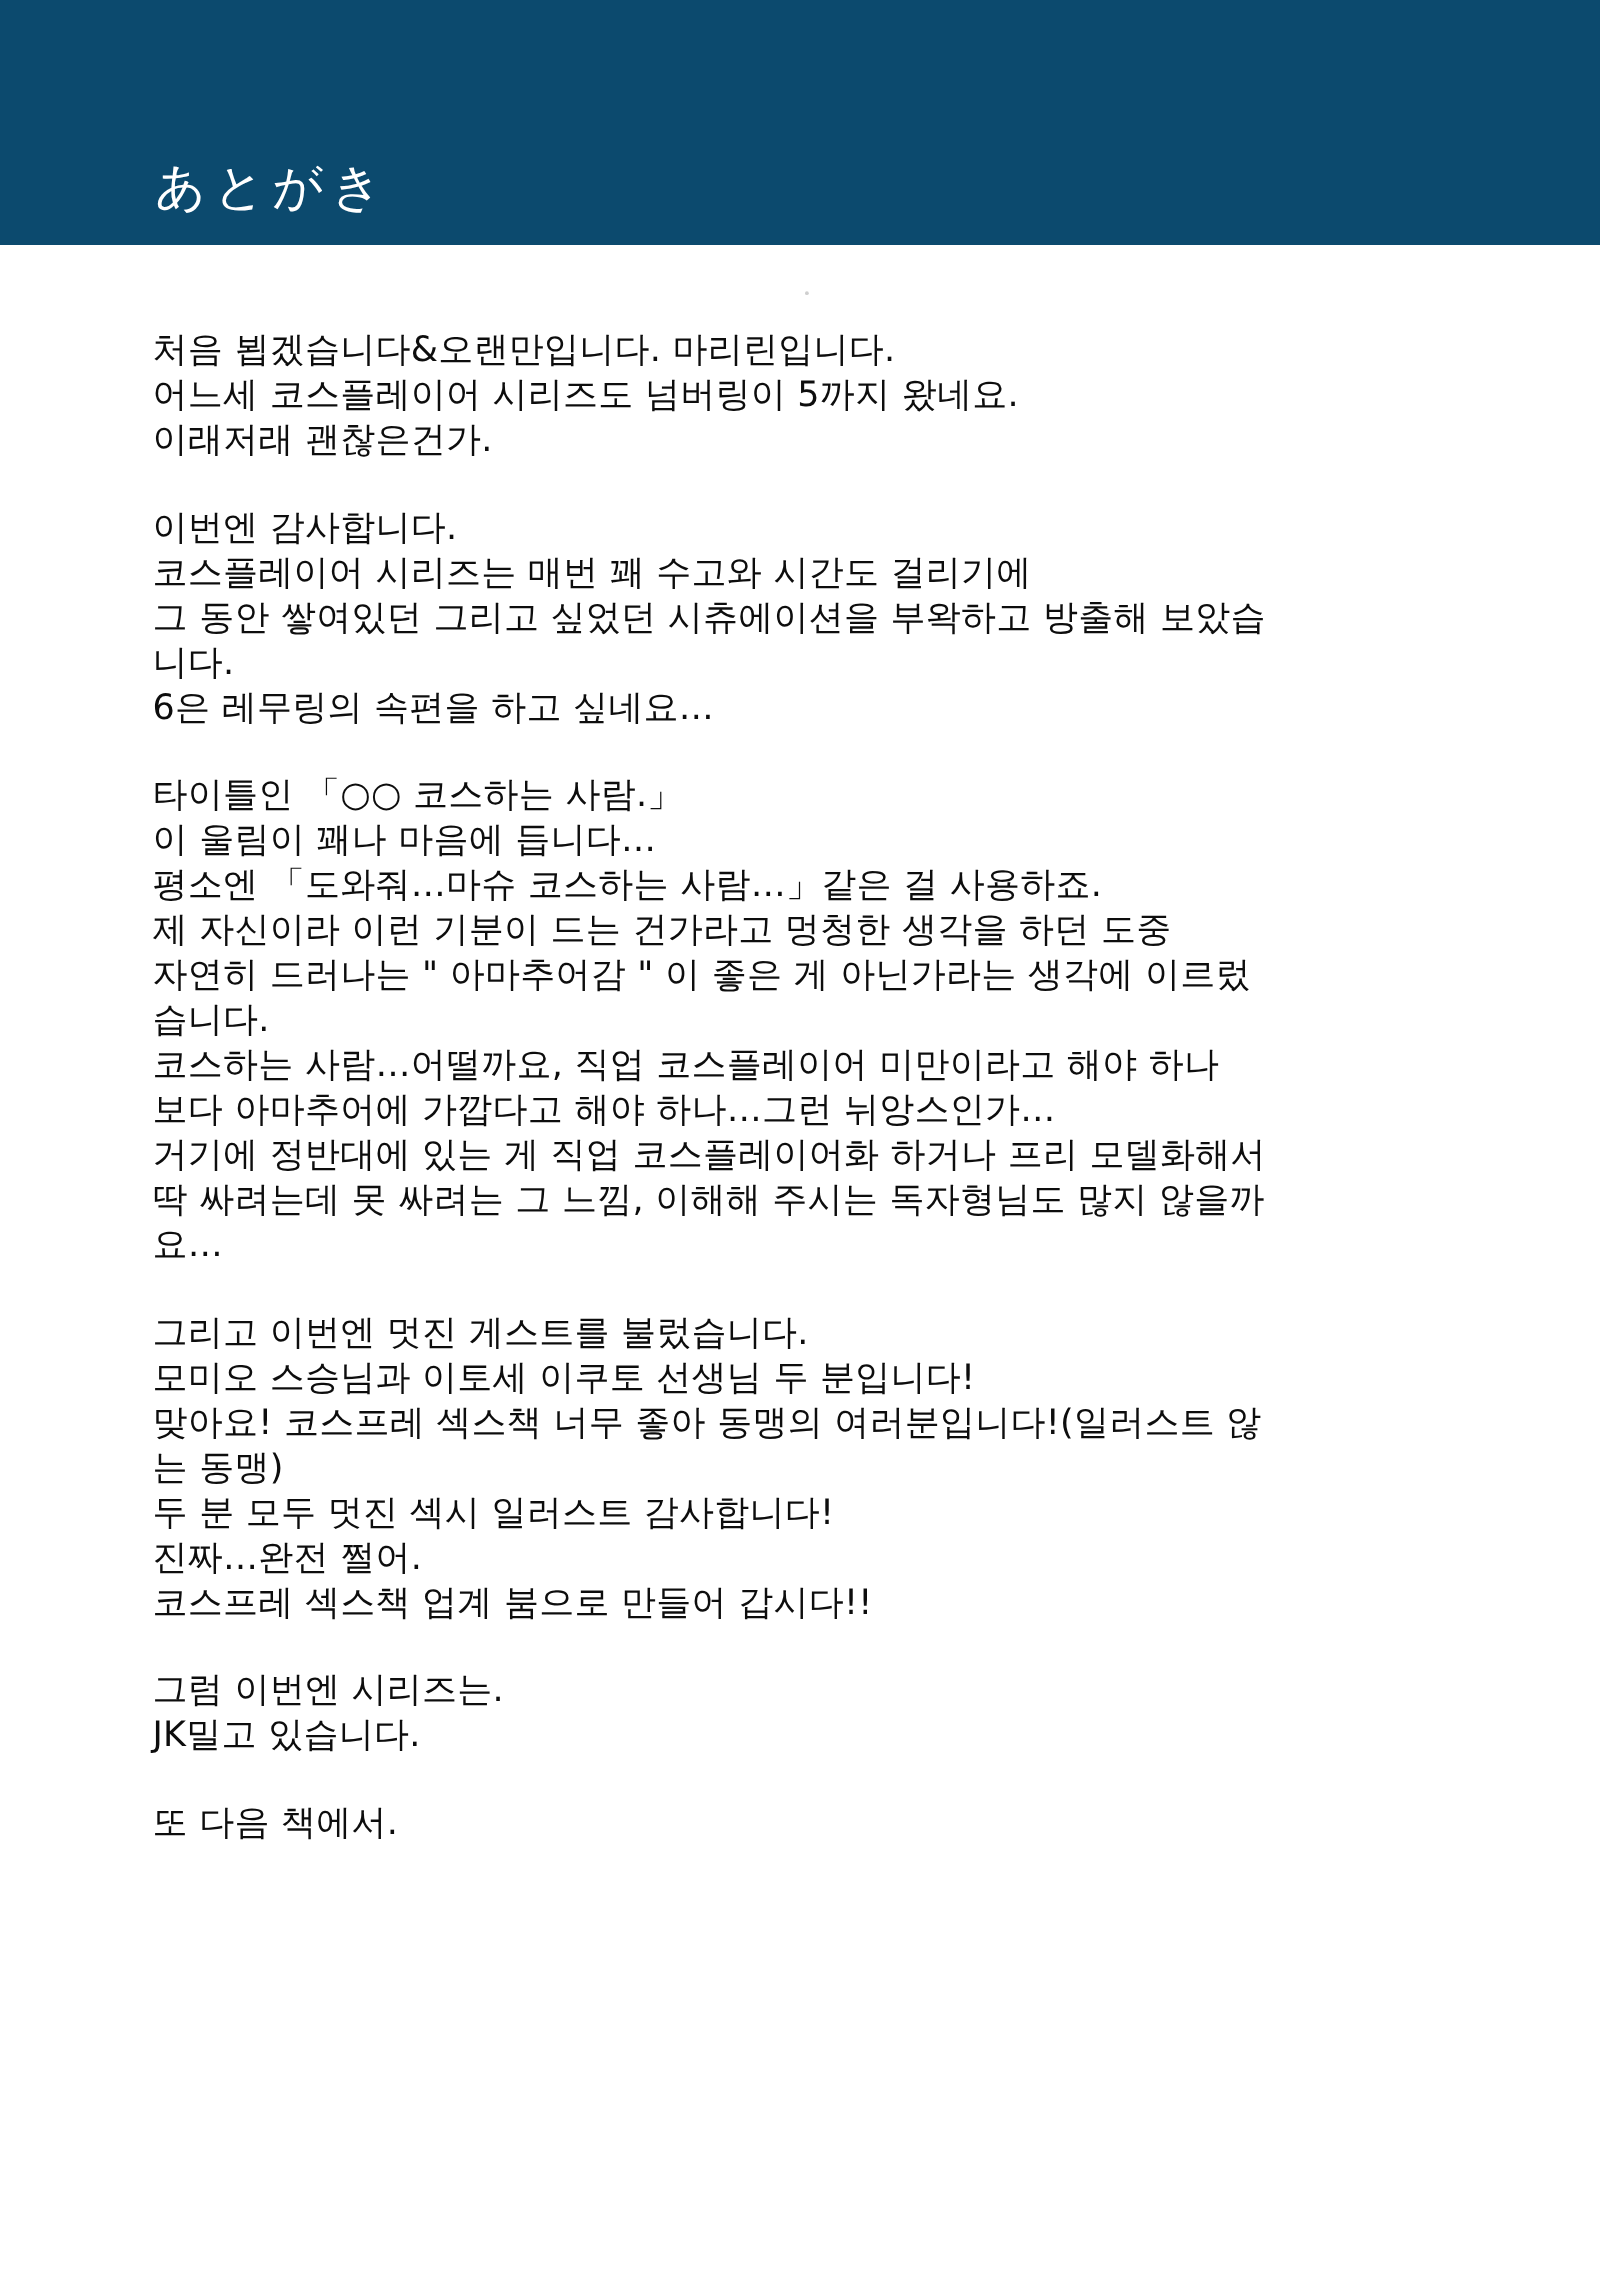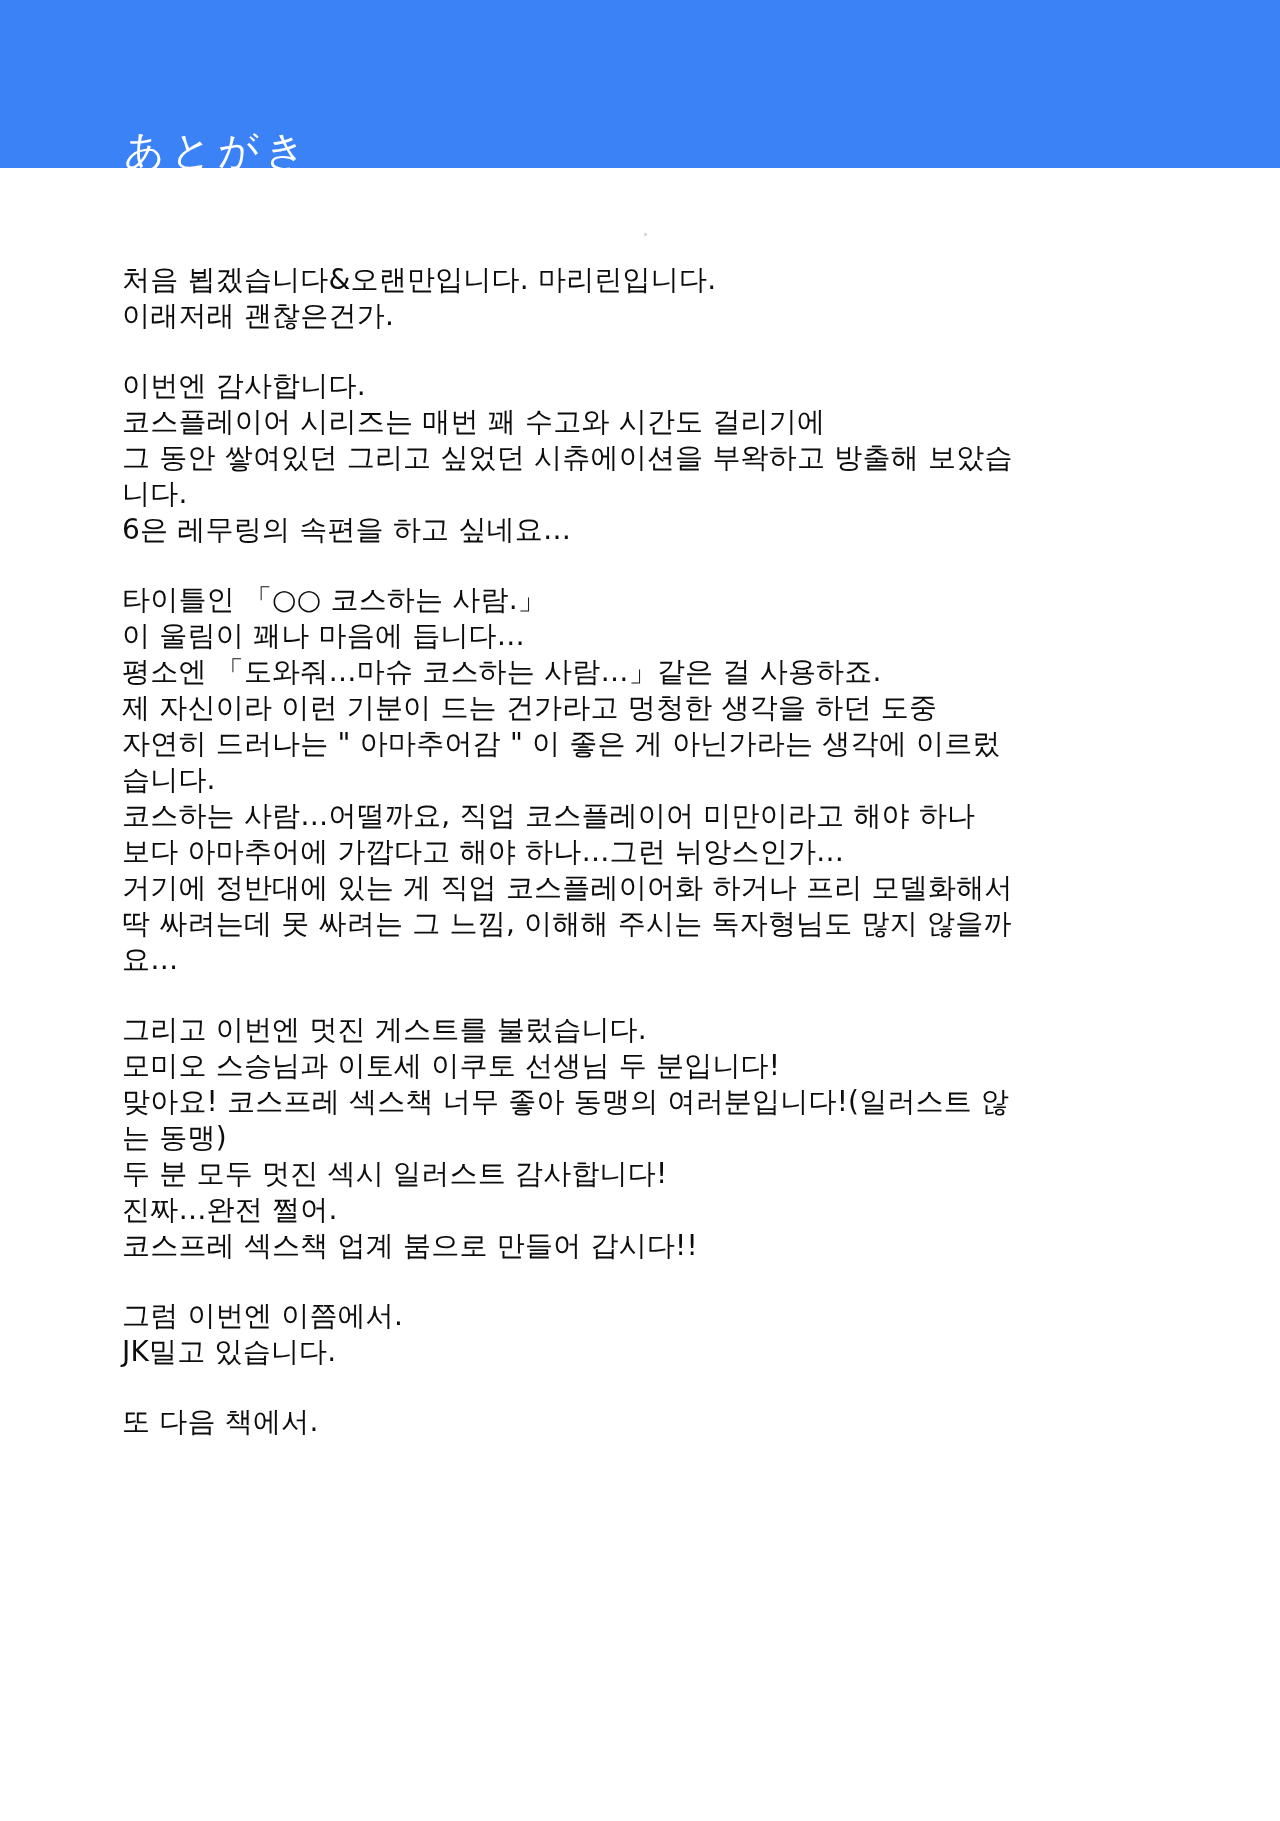--- a/index.html
+++ b/index.html
@@ -20,22 +20,22 @@
     height: 1821px;
     background: #ffffff;
     overflow: hidden;
   }
   
   .header-band {
     position: absolute;
     left: 0;
     top: 0;
     width: 1280px;
-    height: 168px;
-    background: #3b82f6;
+    height: 196px;
+    background: #0c4a6e;
   }
   .header-title {
     position: absolute;
     left: 124px;
     top: 130px;
     font-size: 40px;
     line-height: 1;
     letter-spacing: 6px;
     color: #ffffff;
     font-family: "DejaVu Sans", "Liberation Sans", sans-serif;
@@ -89,20 +89,21 @@
 
   <div class="header-band">
     <div class="header-title">あとがき</div>
   </div>
 
   <div class="speck"></div>
 
   <div class="afterword" id="afterword-body">
       <div class="para">
         <div class="line">처음 뵙겠습니다&amp;오랜만입니다. 마리린입니다.</div>
+        <div class="line">어느세 코스플레이어 시리즈도 넘버링이 5까지 왔네요.</div>
         <div class="line">이래저래 괜찮은건가.</div>
       </div>
       <div class="para">
         <div class="line">이번엔 감사합니다.</div>
         <div class="line">코스플레이어 시리즈는 매번 꽤 수고와 시간도 걸리기에</div>
         <div class="line">그 동안 쌓여있던 그리고 싶었던 시츄에이션을 부왁하고 방출해 보았습니다.</div>
         <div class="line">6은 레무링의 속편을 하고 싶네요…</div>
       </div>
       <div class="para">
         <div class="line">타이틀인 「○○ 코스하는 사람.」</div>
@@ -117,21 +118,21 @@
       </div>
       <div class="para">
         <div class="line">그리고 이번엔 멋진 게스트를 불렀습니다.</div>
         <div class="line">모미오 스승님과 이토세 이쿠토 선생님 두 분입니다!</div>
         <div class="line">맞아요! 코스프레 섹스책 너무 좋아 동맹의 여러분입니다!(일러스트 않는 동맹)</div>
         <div class="line">두 분 모두 멋진 섹시 일러스트 감사합니다!</div>
         <div class="line">진짜…완전 쩔어.</div>
         <div class="line">코스프레 섹스책 업계 붐으로 만들어 갑시다!!</div>
       </div>
       <div class="para">
-        <div class="line">그럼 이번엔 이쯤에서.</div>
+        <div class="line">그럼 이번엔 시리즈는.</div>
         <div class="line">JK밀고 있습니다.</div>
       </div>
       <div class="para">
         <div class="line">또 다음 책에서.</div>
       </div>
     </div>
 
 
 </div>
 

